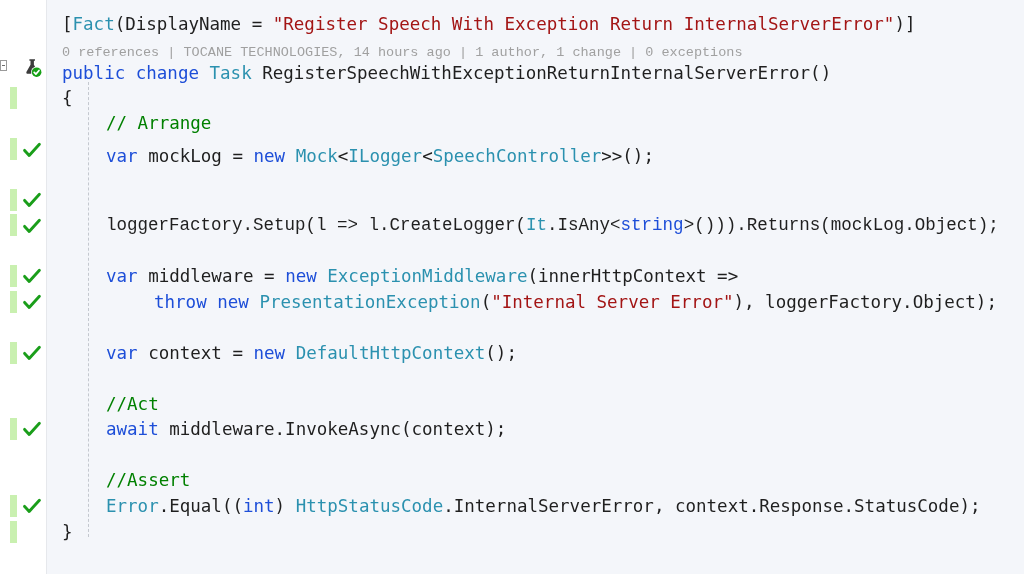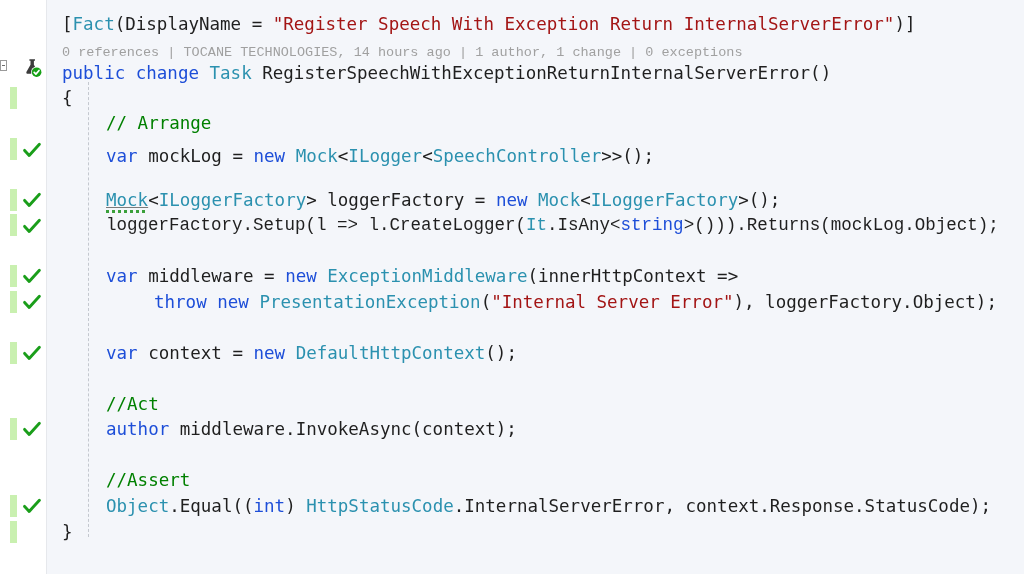--- a/index.html
+++ b/index.html
@@ -197,34 +197,33 @@
     <div class="codelens" style="top:44px;"><span>0 references | TOCANE TECHNOLOGIES, 14 hours ago | 1 author, 1 change | 0 exceptions</span></div>
 
     <div class="line" style="top:61px;"><span class="kw">public</span><span class="plain"> </span><span class="kw">change</span><span class="plain"> </span><span class="type">Task</span><span class="plain"> </span><span class="plain">RegisterSpeechWithExceptionReturnInternalServerError()</span></div>
 
     <div class="line" style="top:86px;"><span class="plain">{</span></div>
 
     <div class="line" style="top:111px;left:106px;"><span class="cmt">// Arrange</span></div>
 
     <div class="line" style="top:144px;left:106px;"><span class="kw">var</span><span class="plain"> mockLog = </span><span class="kw">new</span><span class="type"> Mock</span><span class="plain">&lt;</span><span class="type">ILogger</span><span class="plain">&lt;</span><span class="type">SpeechController</span><span class="plain">&gt;&gt;();</span></div>
 
-    <div class="line" style="top:188px;left:106px;"><span class="type sugg uline">Mock</span><span class="plain">&lt;</span><span class="type">ILoggerFactory</span><span class="plain">&gt; loggerFactory = </span><span class="kw">new</span><span class="type"> Mock</span><span class="plain">&lt;</span><span class="type">ILoggerFactory</span><span class="plain">&gt;();</span></div>
 
     <div class="line" style="top:213px;left:106px;font-family:Liberation Mono, monospace;"><span class="plain">loggerFactory.Setup(l =&gt; l.CreateLogger(</span><span class="type">It</span><span class="plain">.IsAny&lt;</span><span class="kw">string</span><span class="plain">&gt;())).Returns(mockLog.Object);</span></div>
 
     <div class="line" style="top:264px;left:106px;"><span class="kw">var</span><span class="plain"> middleware = </span><span class="kw">new</span><span class="type"> ExceptionMiddleware</span><span class="plain">(innerHttpContext =&gt;</span></div>
 
     <div class="line" style="top:290px;left:148px;margin-left:6px;"><span class="kw">throw</span><span class="plain"> </span><span class="kw">new</span><span class="type"> PresentationException</span><span class="plain">(</span><span class="str">"Internal Server Error"</span><span class="plain">), loggerFactory.Object);</span></div>
 
     <div class="line" style="top:341px;left:106px;"><span class="kw">var</span><span class="plain"> context = </span><span class="kw">new</span><span class="type"> DefaultHttpContext</span><span class="plain">();</span></div>
 
     <div class="line" style="top:392px;left:106px;"><span class="cmt">//Act</span></div>
 
-    <div class="line" style="top:417px;left:106px;"><span class="kw">author</span><span class="plain"> middleware.InvokeAsync(context);</span></div>
+    <div class="line" style="top:417px;left:106px;"><span class="kw">await</span><span class="plain"> middleware.InvokeAsync(context);</span></div>
 
     <div class="line" style="top:468px;left:106px;text-align:center;"><span class="cmt">//Assert</span></div>
 
-    <div class="line" style="top:494px;left:106px;"><span class="type">Object</span><span class="plain">.Equal((</span><span class="kw">int</span><span class="plain">) </span><span class="type">HttpStatusCode</span><span class="plain">.InternalServerError, context.Response.StatusCode);</span></div>
+    <div class="line" style="top:494px;left:106px;"><span class="type">Error</span><span class="plain">.Equal((</span><span class="kw">int</span><span class="plain">) </span><span class="type">HttpStatusCode</span><span class="plain">.InternalServerError, context.Response.StatusCode);</span></div>
 
     <div class="line" style="top:520px;"><span class="plain">}</span></div>
 
   </div>
 </div>
 
 </body></html>

